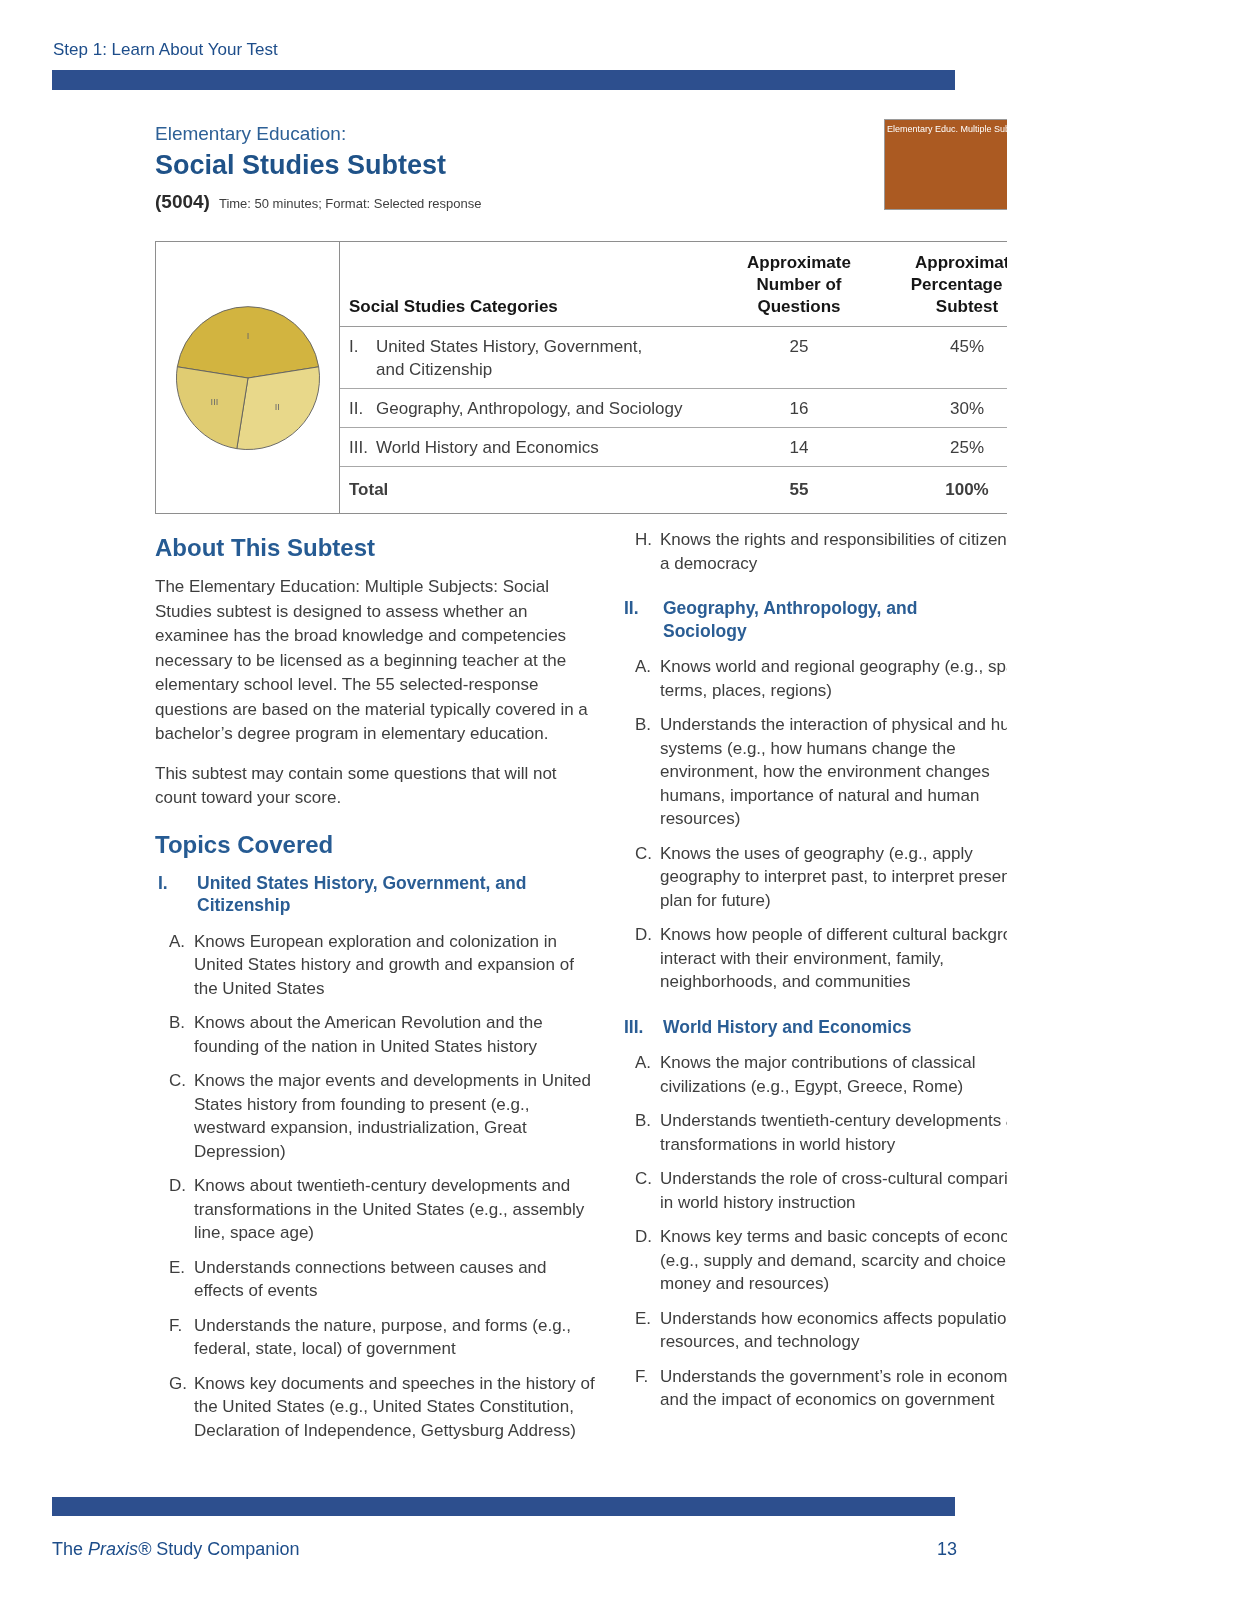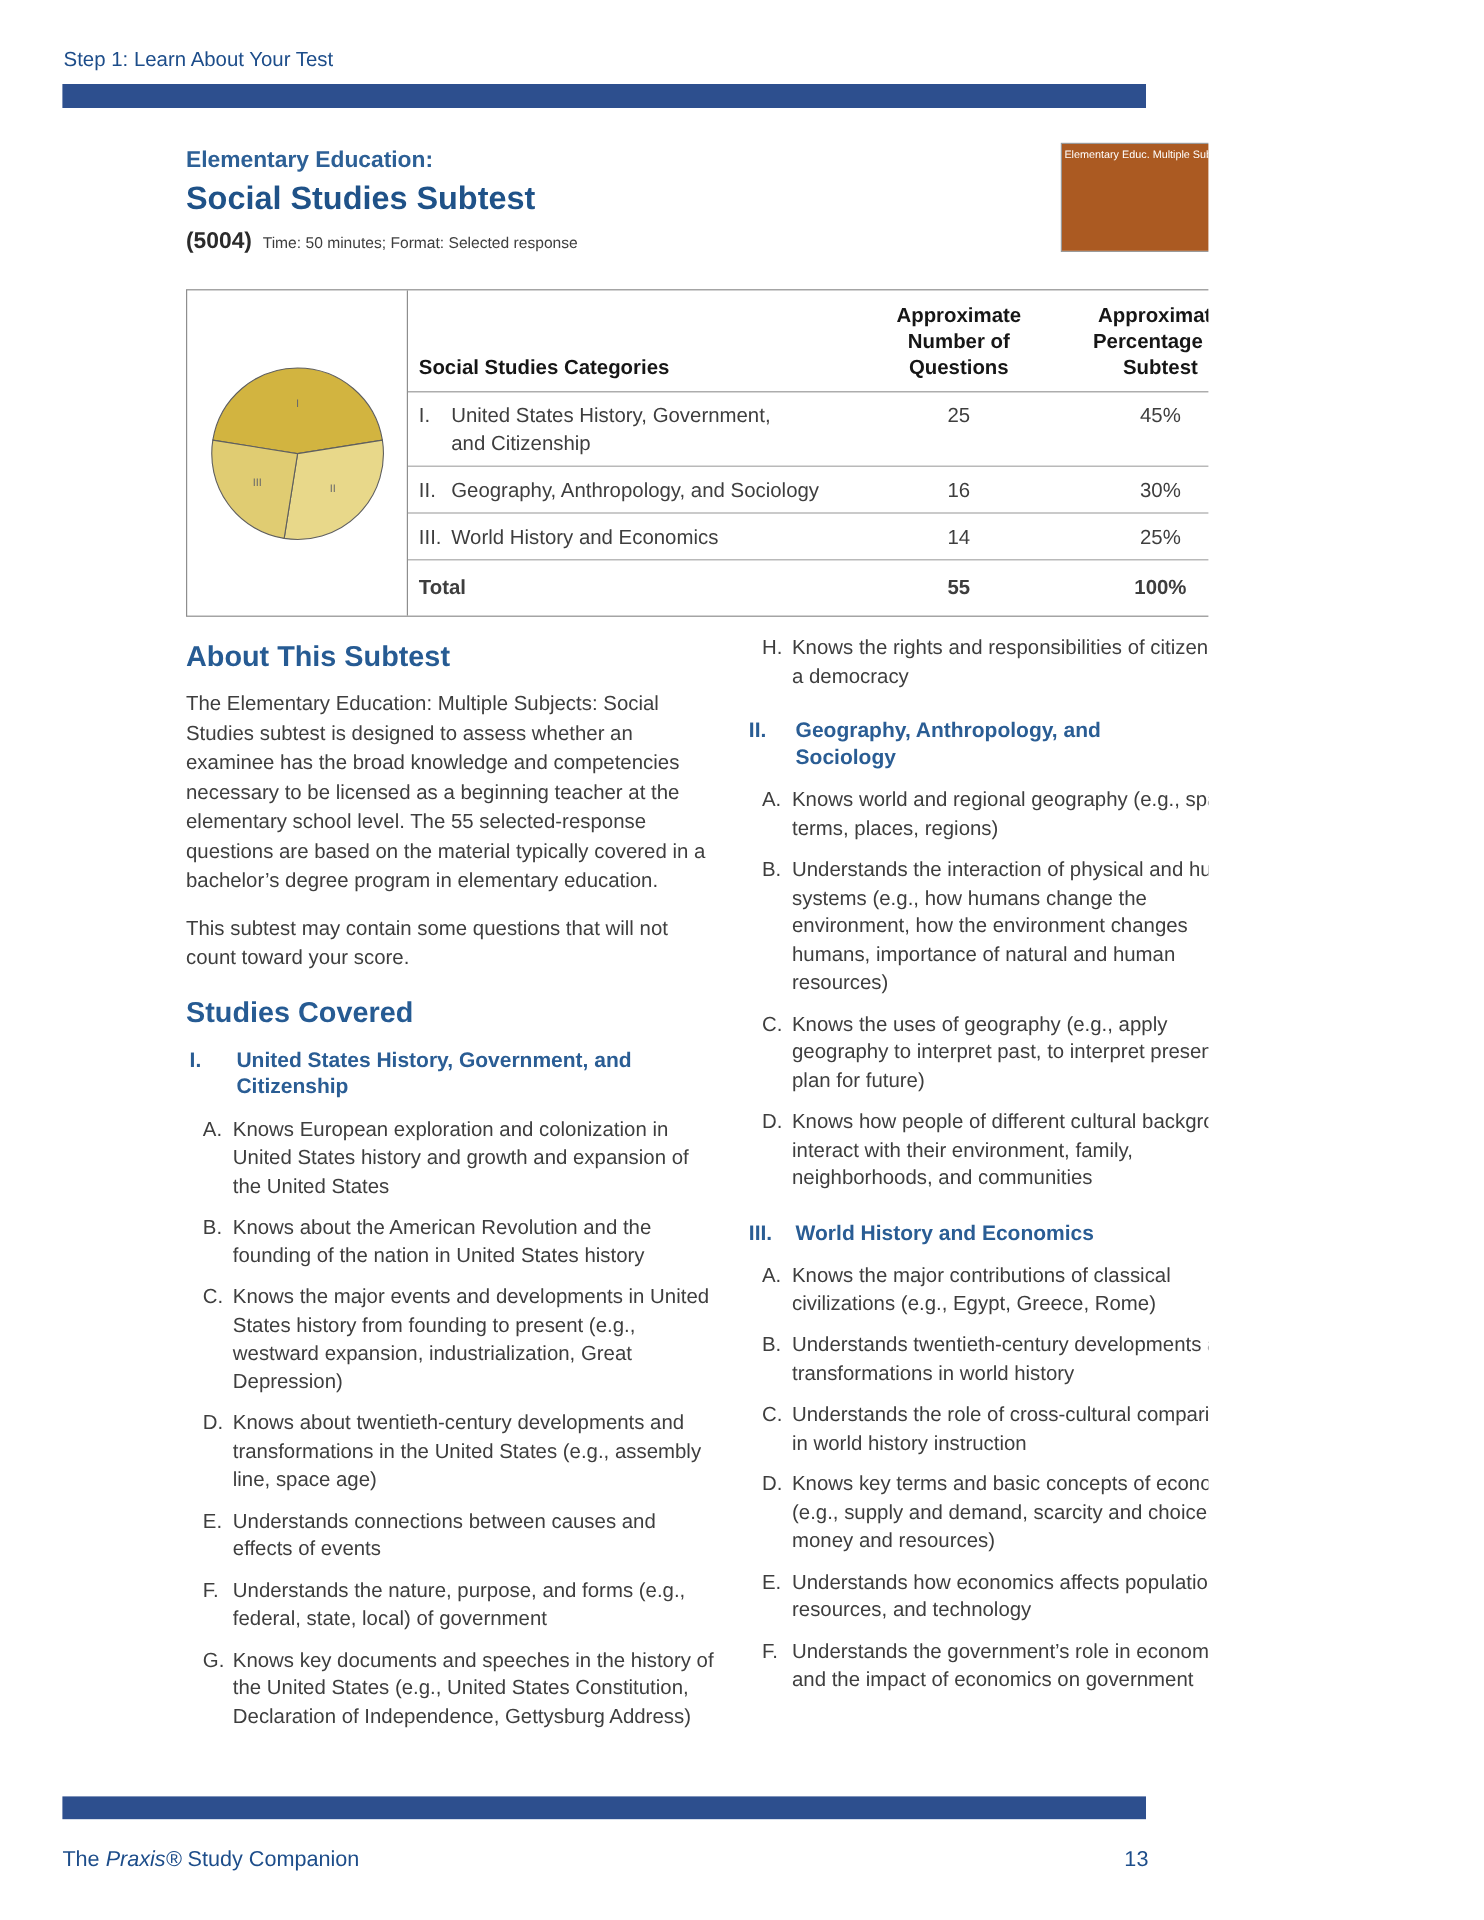--- a/index.html
+++ b/index.html
@@ -12,21 +12,21 @@
   }
   .page { position:relative; width:1007px; height:1600px; padding:40px 52px 0; overflow:hidden; }
 
   .step-header { color:#1d4d8a; font-size:17px; margin:0 0 10px 1px; }
   .top-bar { height:20px; background:#2d4f8e; }
 
   .content { margin-left:103px; width:901px; }
 
   
   .title-block { position:relative; margin-top:33px; }
-  .title-eyebrow { color:#2d6096; font-size:19px; font-weight:bold; }
+  .title-eyebrow { color:#2d6096; font-size:19px; font-weight:normal; }
   .title-name { color:#1f5288; font-size:27px; font-weight:bold; margin-top:5px; }
   .title-meta-row { margin-top:10px; }
   .title-code { font-weight:bold; font-size:19px; color:#2b2b2b; }
   .title-meta { font-size:13px; margin-left:9px; color:#3e3e3e; }
 
   
   .badge { position:absolute; top:-4px; right:14px; width:158px; height:91px; border:1px solid #9a9a9a; display:flex; flex-direction:row; }
   .badge-top { background:#ab5a22; color:#ffffff; font-size:9px; text-align:center; padding:4px 2px 3px; white-space:nowrap; overflow:hidden; }
   .badge-tabs { flex:1; display:flex; gap:2px; padding:2px; background:#efefef; }
   .badge-tab { flex:1; background:linear-gradient(#f7f7f7,#b9b9b9); border:1px solid #a0a0a0; }
@@ -162,21 +162,21 @@
       </div>
     </div>
 
     <div class="columns">
 
       <div class="col-left">
         <h2 class="doc-h2">About This Subtest</h2>
         <p>The Elementary Education: Multiple Subjects: Social Studies subtest is designed to assess whether an examinee has the broad knowledge and competencies necessary to be licensed as a beginning teacher at the elementary school level. The 55 selected-response questions are based on the material typically covered in a bachelor’s degree program in elementary education.</p>
         <p>This subtest may contain some questions that will not count toward your score.</p>
 
-        <h2 class="doc-h2 topics">Studies Covered</h2>
+        <h2 class="doc-h2 topics">Topics Covered</h2>
 
         <div class="sec-head">
           <span class="sec-num">I.</span>
           <span class="sec-title">United States History, Government, and
 Citizenship</span>
         </div>
         <div class="items">
 
             <div class="item">
               <span class="item-letter">A.</span>

